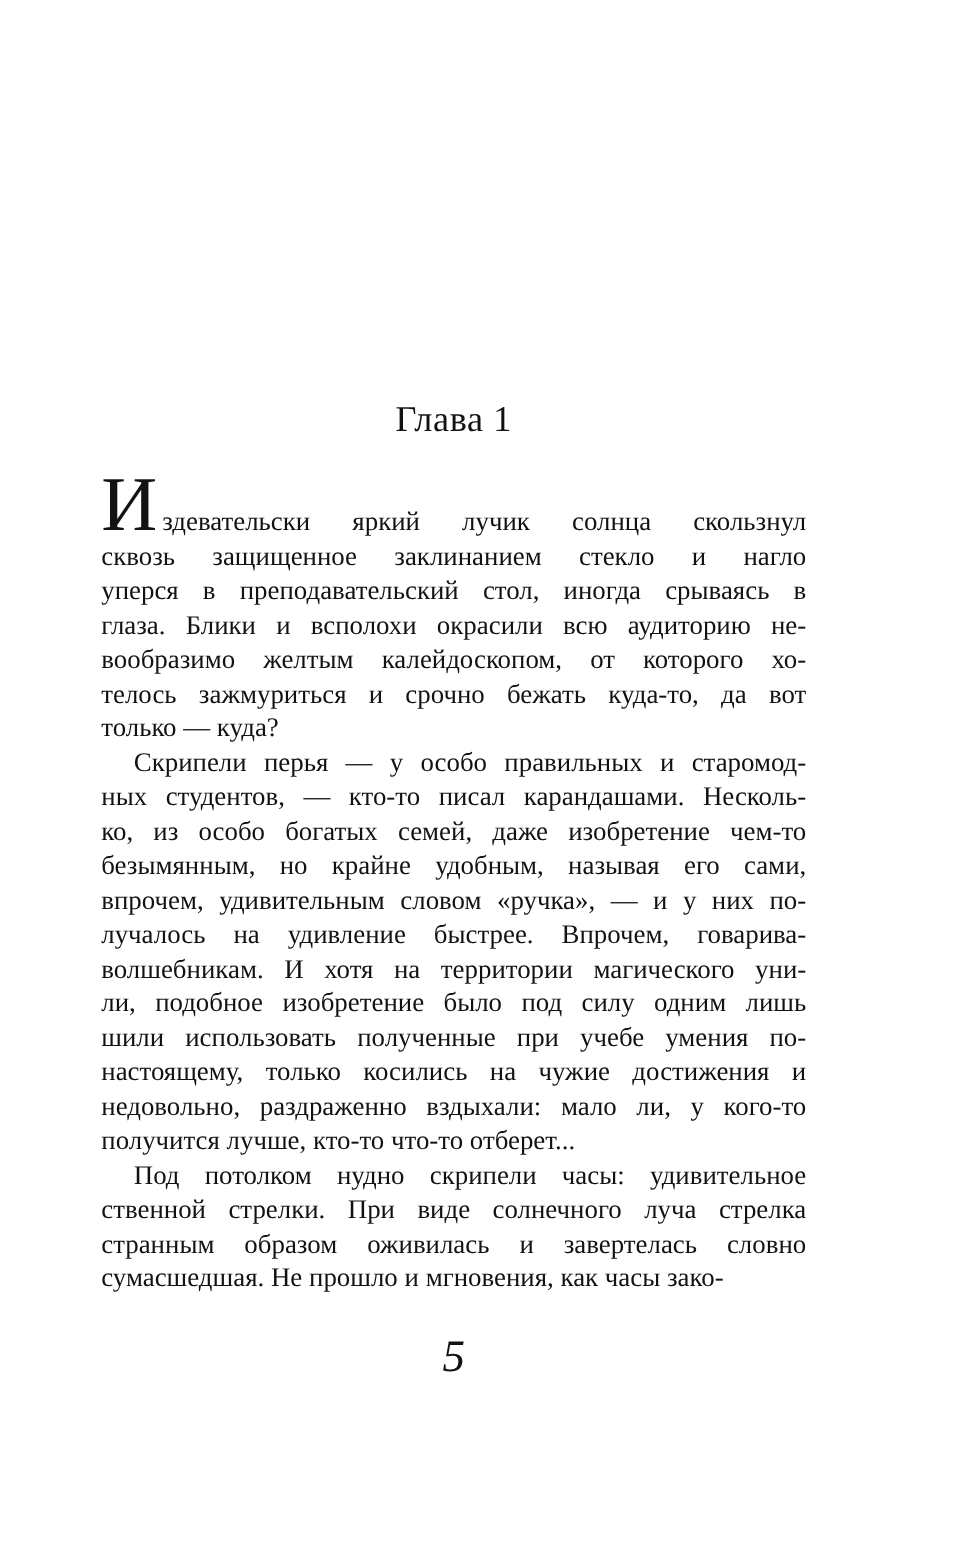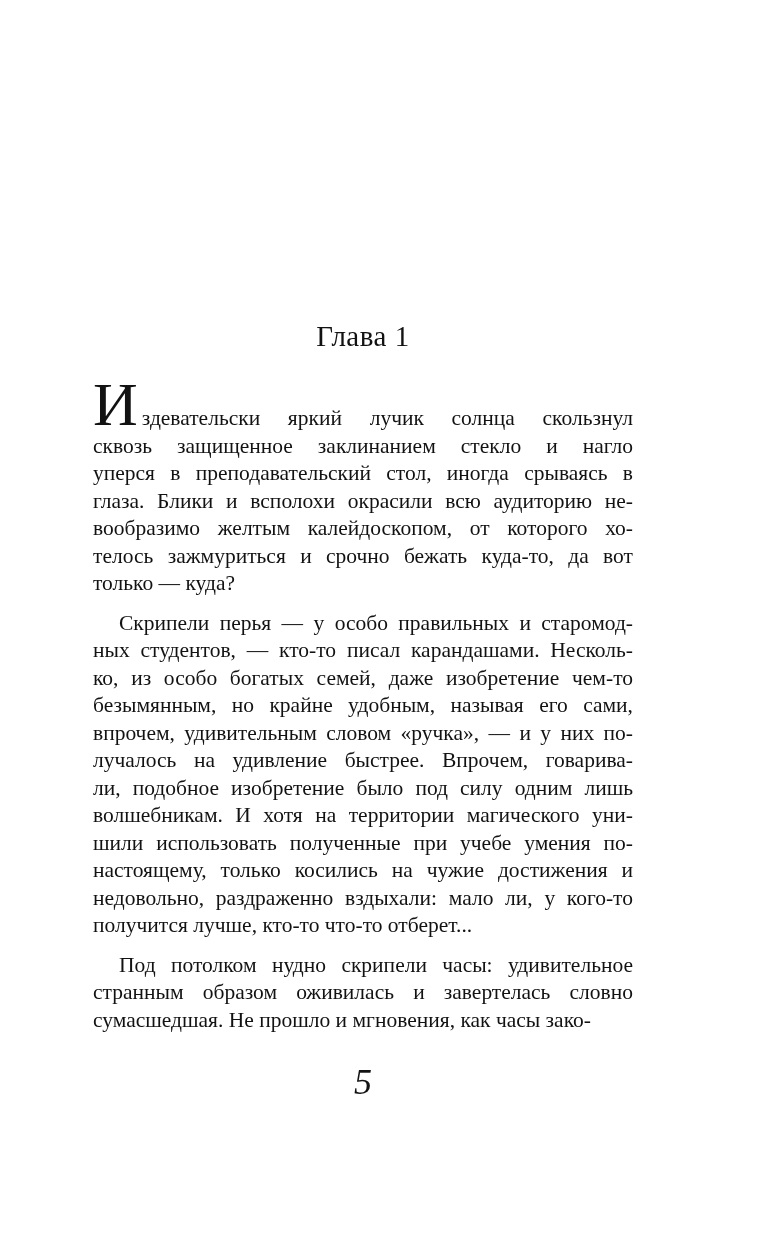--- a/index.html
+++ b/index.html
@@ -27,21 +27,21 @@
   .chapter-title {
     margin: 0 0 53px 0;
     font-size: 29px;
     line-height: 29px;
     font-weight: normal;
     text-align: center;
     letter-spacing: 0.5px;
     color: #121212;
   }
   .paragraph {
-    margin: 12px;
+    margin: 0;
     padding: 0;
   }
   .line {
     font-size: 21.5px;
     line-height: 27.5px;
     text-align: justify;
     text-align-last: justify;
     white-space: normal;
   }
   .line.last {
@@ -82,29 +82,30 @@
           <div class="line">телось зажмуриться и срочно бежать куда-то, да вот</div>
           <div class="line last">только — куда?</div>
         </div>
         <div class="paragraph">
           <div class="line indented">Скрипели перья — у особо правильных и старомод-</div>
           <div class="line">ных студентов, — кто-то писал карандашами. Несколь-</div>
           <div class="line">ко, из особо богатых семей, даже изобретение чем-то</div>
           <div class="line">безымянным, но крайне удобным, называя его сами,</div>
           <div class="line">впрочем, удивительным словом «ручка», — и у них по-</div>
           <div class="line">лучалось на удивление быстрее. Впрочем, говарива-</div>
+          <div class="line">волшебникам. И хотя на территории магического уни-</div>
           <div class="line">ли, подобное изобретение было под силу одним лишь</div>
-          <div class="line">волшебникам. И хотя на территории магического уни-</div>
           <div class="line">шили использовать полученные при учебе умения по-</div>
           <div class="line">настоящему, только косились на чужие достижения и</div>
           <div class="line">недовольно, раздраженно вздыхали: мало ли, у кого-то</div>
           <div class="line last">получится лучше, кто-то что-то отберет...</div>
         </div>
         <div class="paragraph">
           <div class="line indented">Под потолком нудно скрипели часы: удивительное</div>
+          <div class="line">ственной стрелки. При виде солнечного луча стрелка</div>
           <div class="line">странным образом оживилась и завертелась словно</div>
           <div class="line last">сумасшедшая. Не прошло и мгновения, как часы зако-</div>
         </div>
       </div>
 
     <div class="page-number">5</div>
   </div>
 </div>
 
 </body></html>

